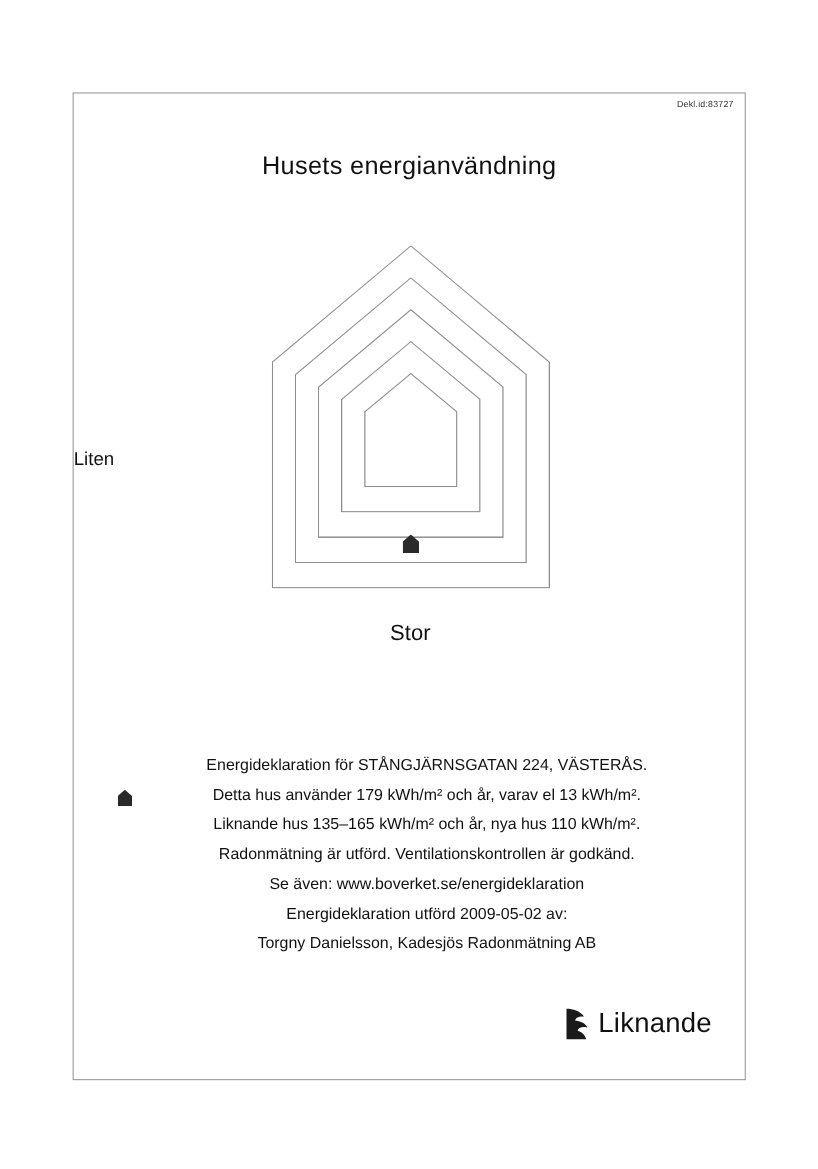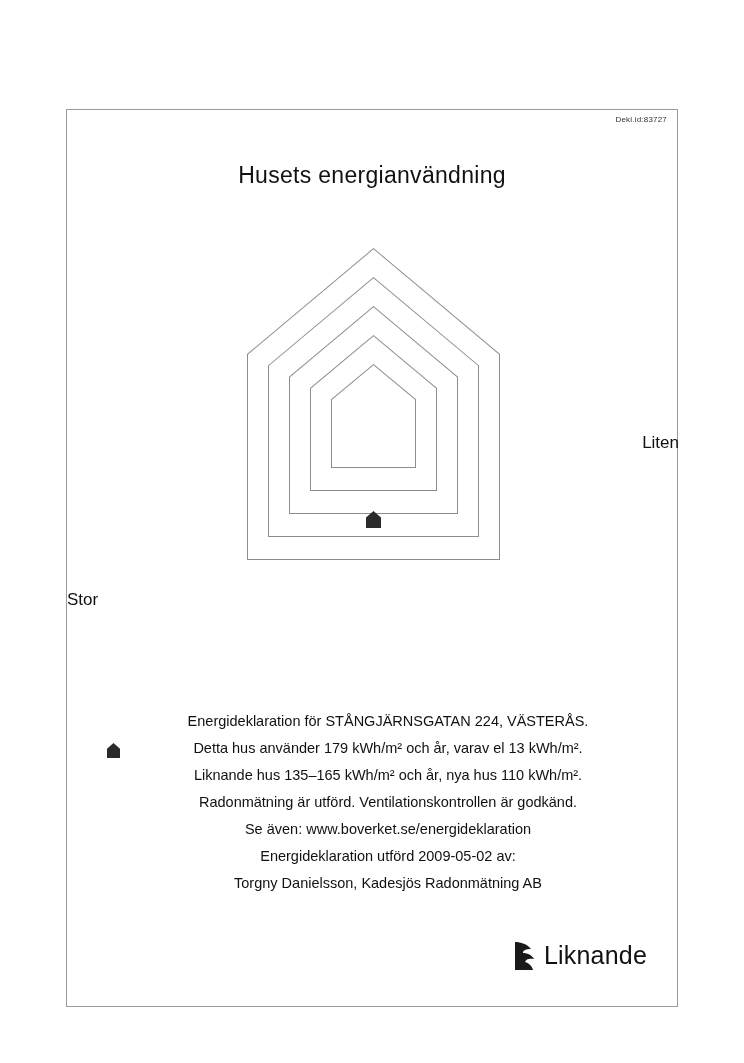--- a/index.html
+++ b/index.html
@@ -18,21 +18,20 @@
 
   .page {
     position: absolute;
     left: 66px;
     top: 84px;
     width: 612px;
     height: 898px;
     border: 1px solid #9a9a9a;
     background: #ffffff;
     box-sizing: border-box;
-    margin-top: 25px;
   }
 
   .decl-id {
     position: absolute;
     right: 10px;
     top: 5px;
     font-size: 8px;
     color: #333333;
     letter-spacing: 0.2px;
   }
@@ -68,29 +67,29 @@
     content: "";
     position: absolute;
     left: 1px; top: 1.2px; right: 1px; bottom: 1px;
     background: #ffffff;
     clip-path: polygon(50% 0%, 100% 34%, 100% 100%, 0% 100%, 0% 34%);
   }
 
   .label-liten {
     position: absolute;
     width: 100%;
-    text-align: right;
+    text-align: left;
     font-size: 17px;
     color: #111111;
   }
   .label-stor {
     position: absolute;
     width: 100%;
-    text-align: left;
-    font-size: 17px;
+    text-align: center;
+    font-size: 20px;
     color: #111111;
   }
 
   .marker-house {
     position: absolute;
     width: 15px;
     height: 17px;
     background: #2a2a2a;
     clip-path: polygon(50% 0%, 100% 38%, 100% 100%, 0% 100%, 0% 38%);
   }

